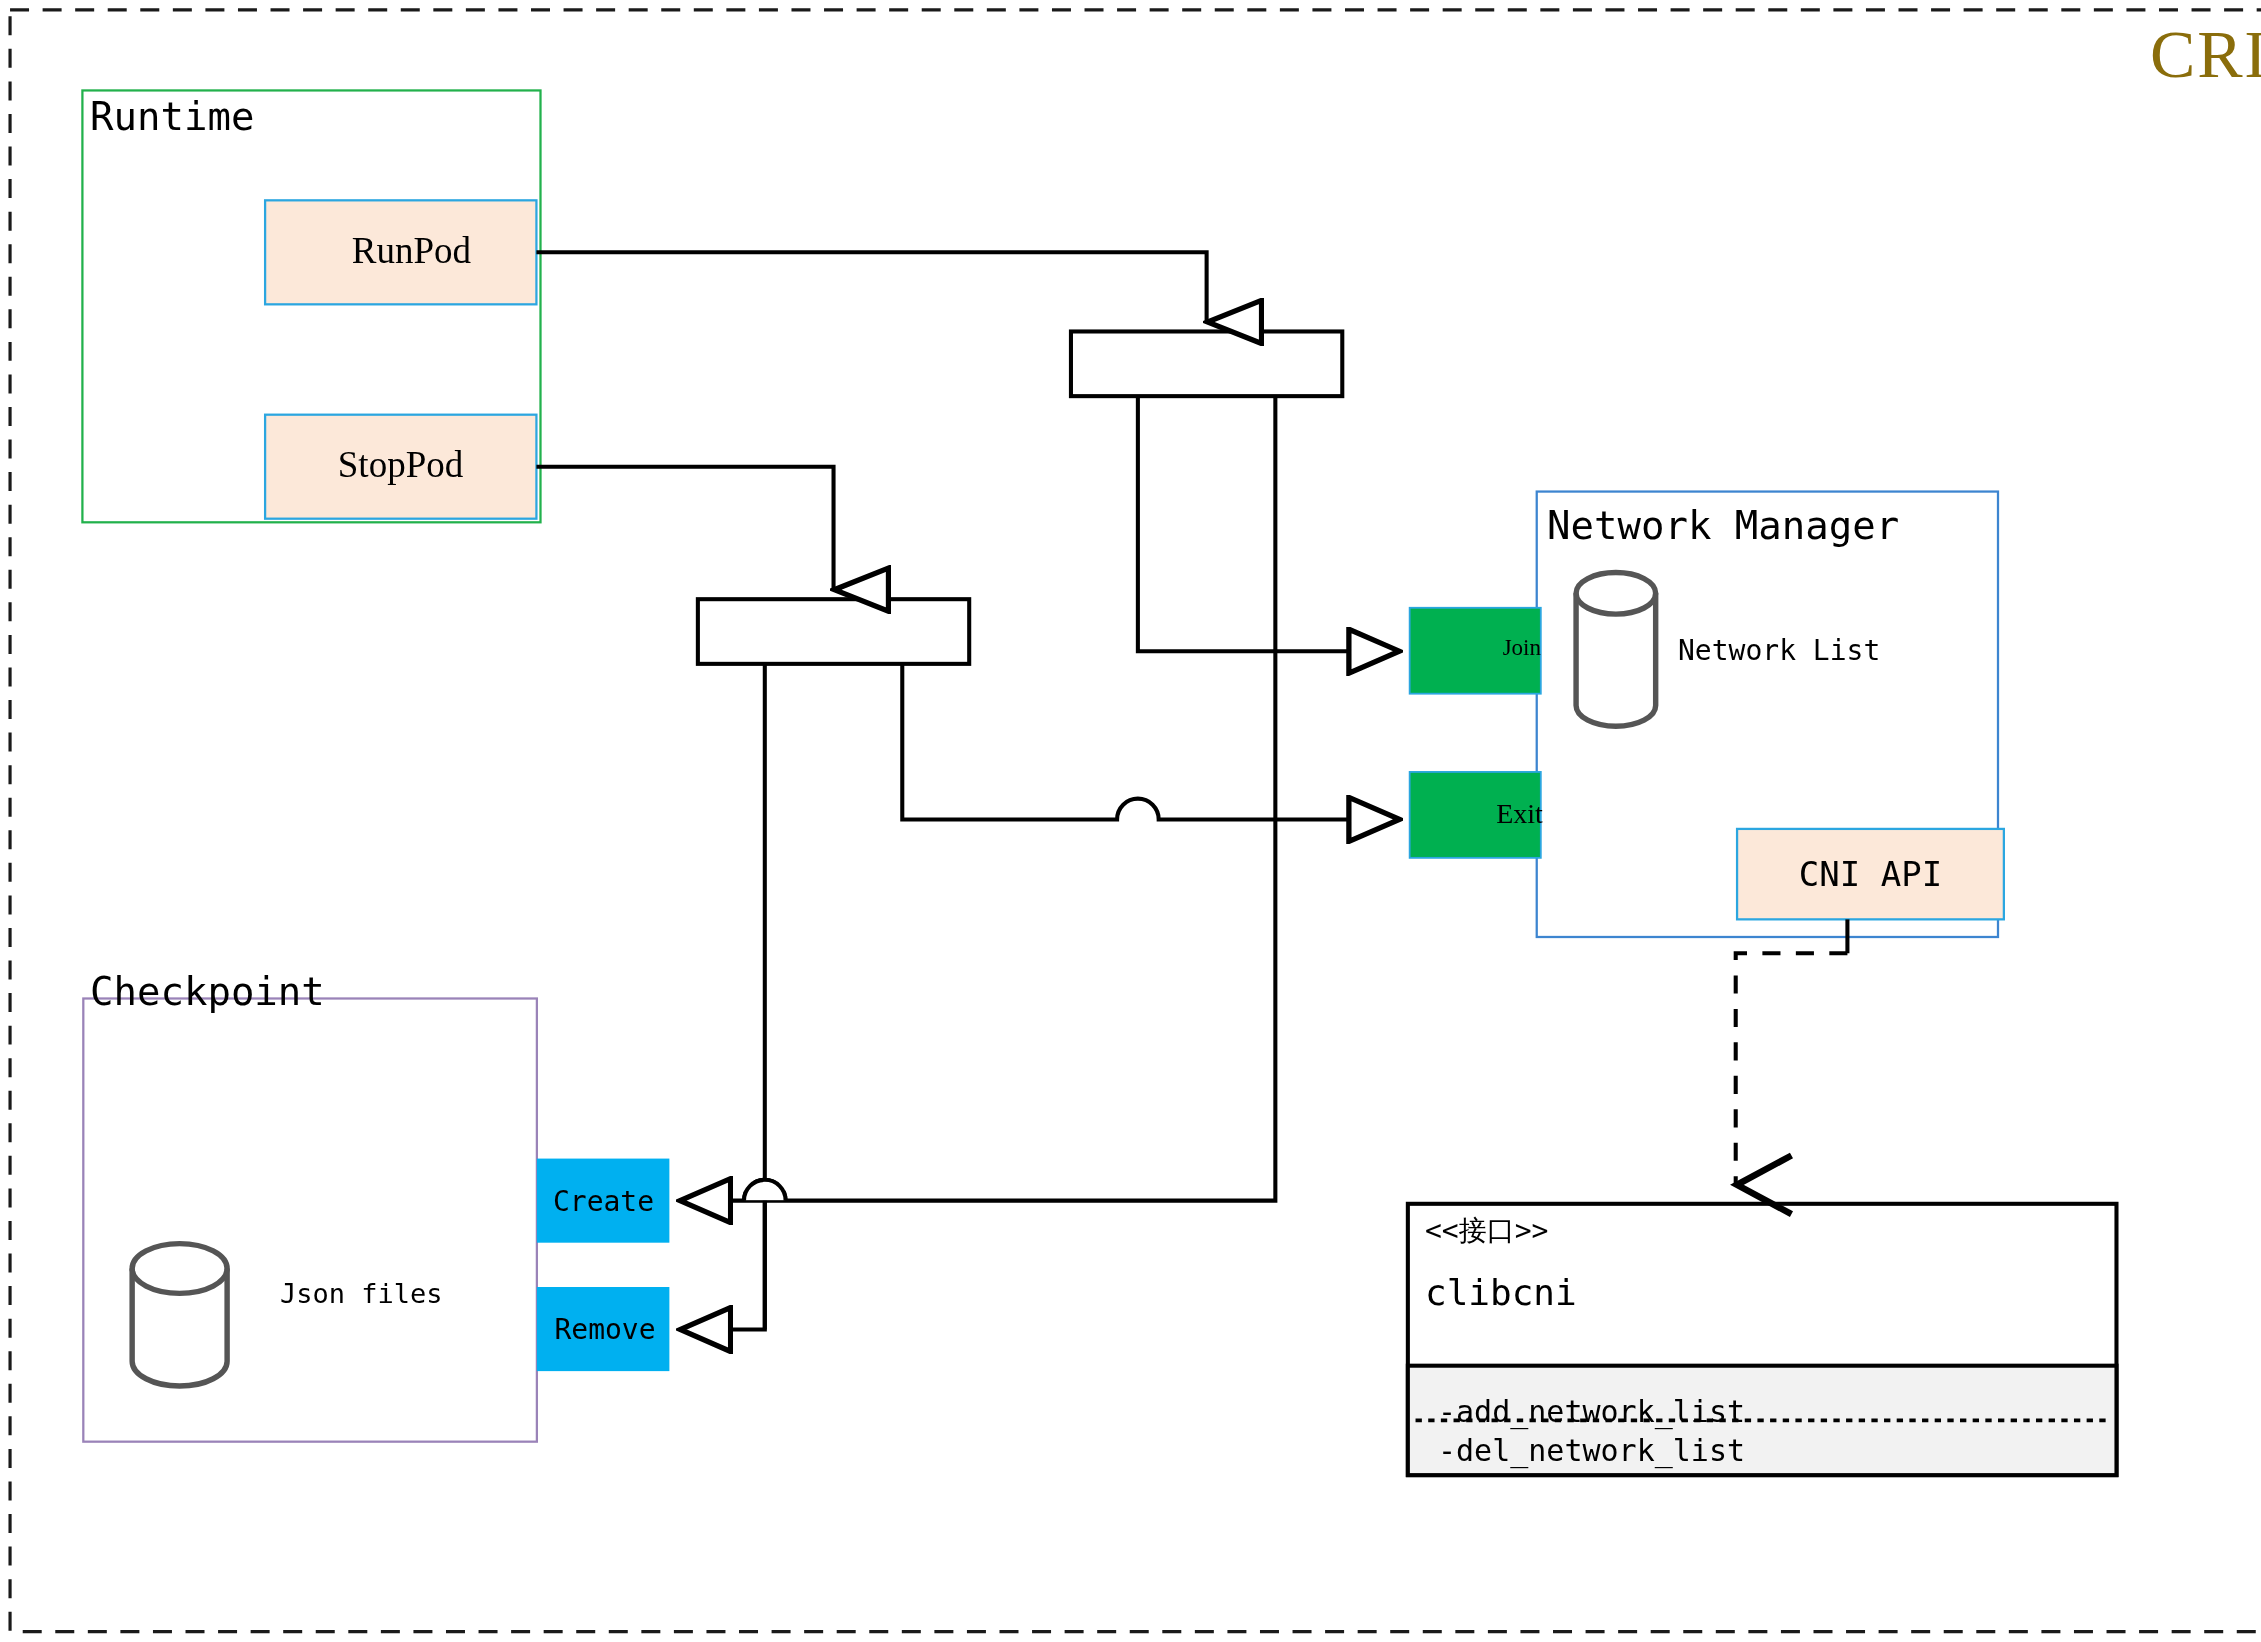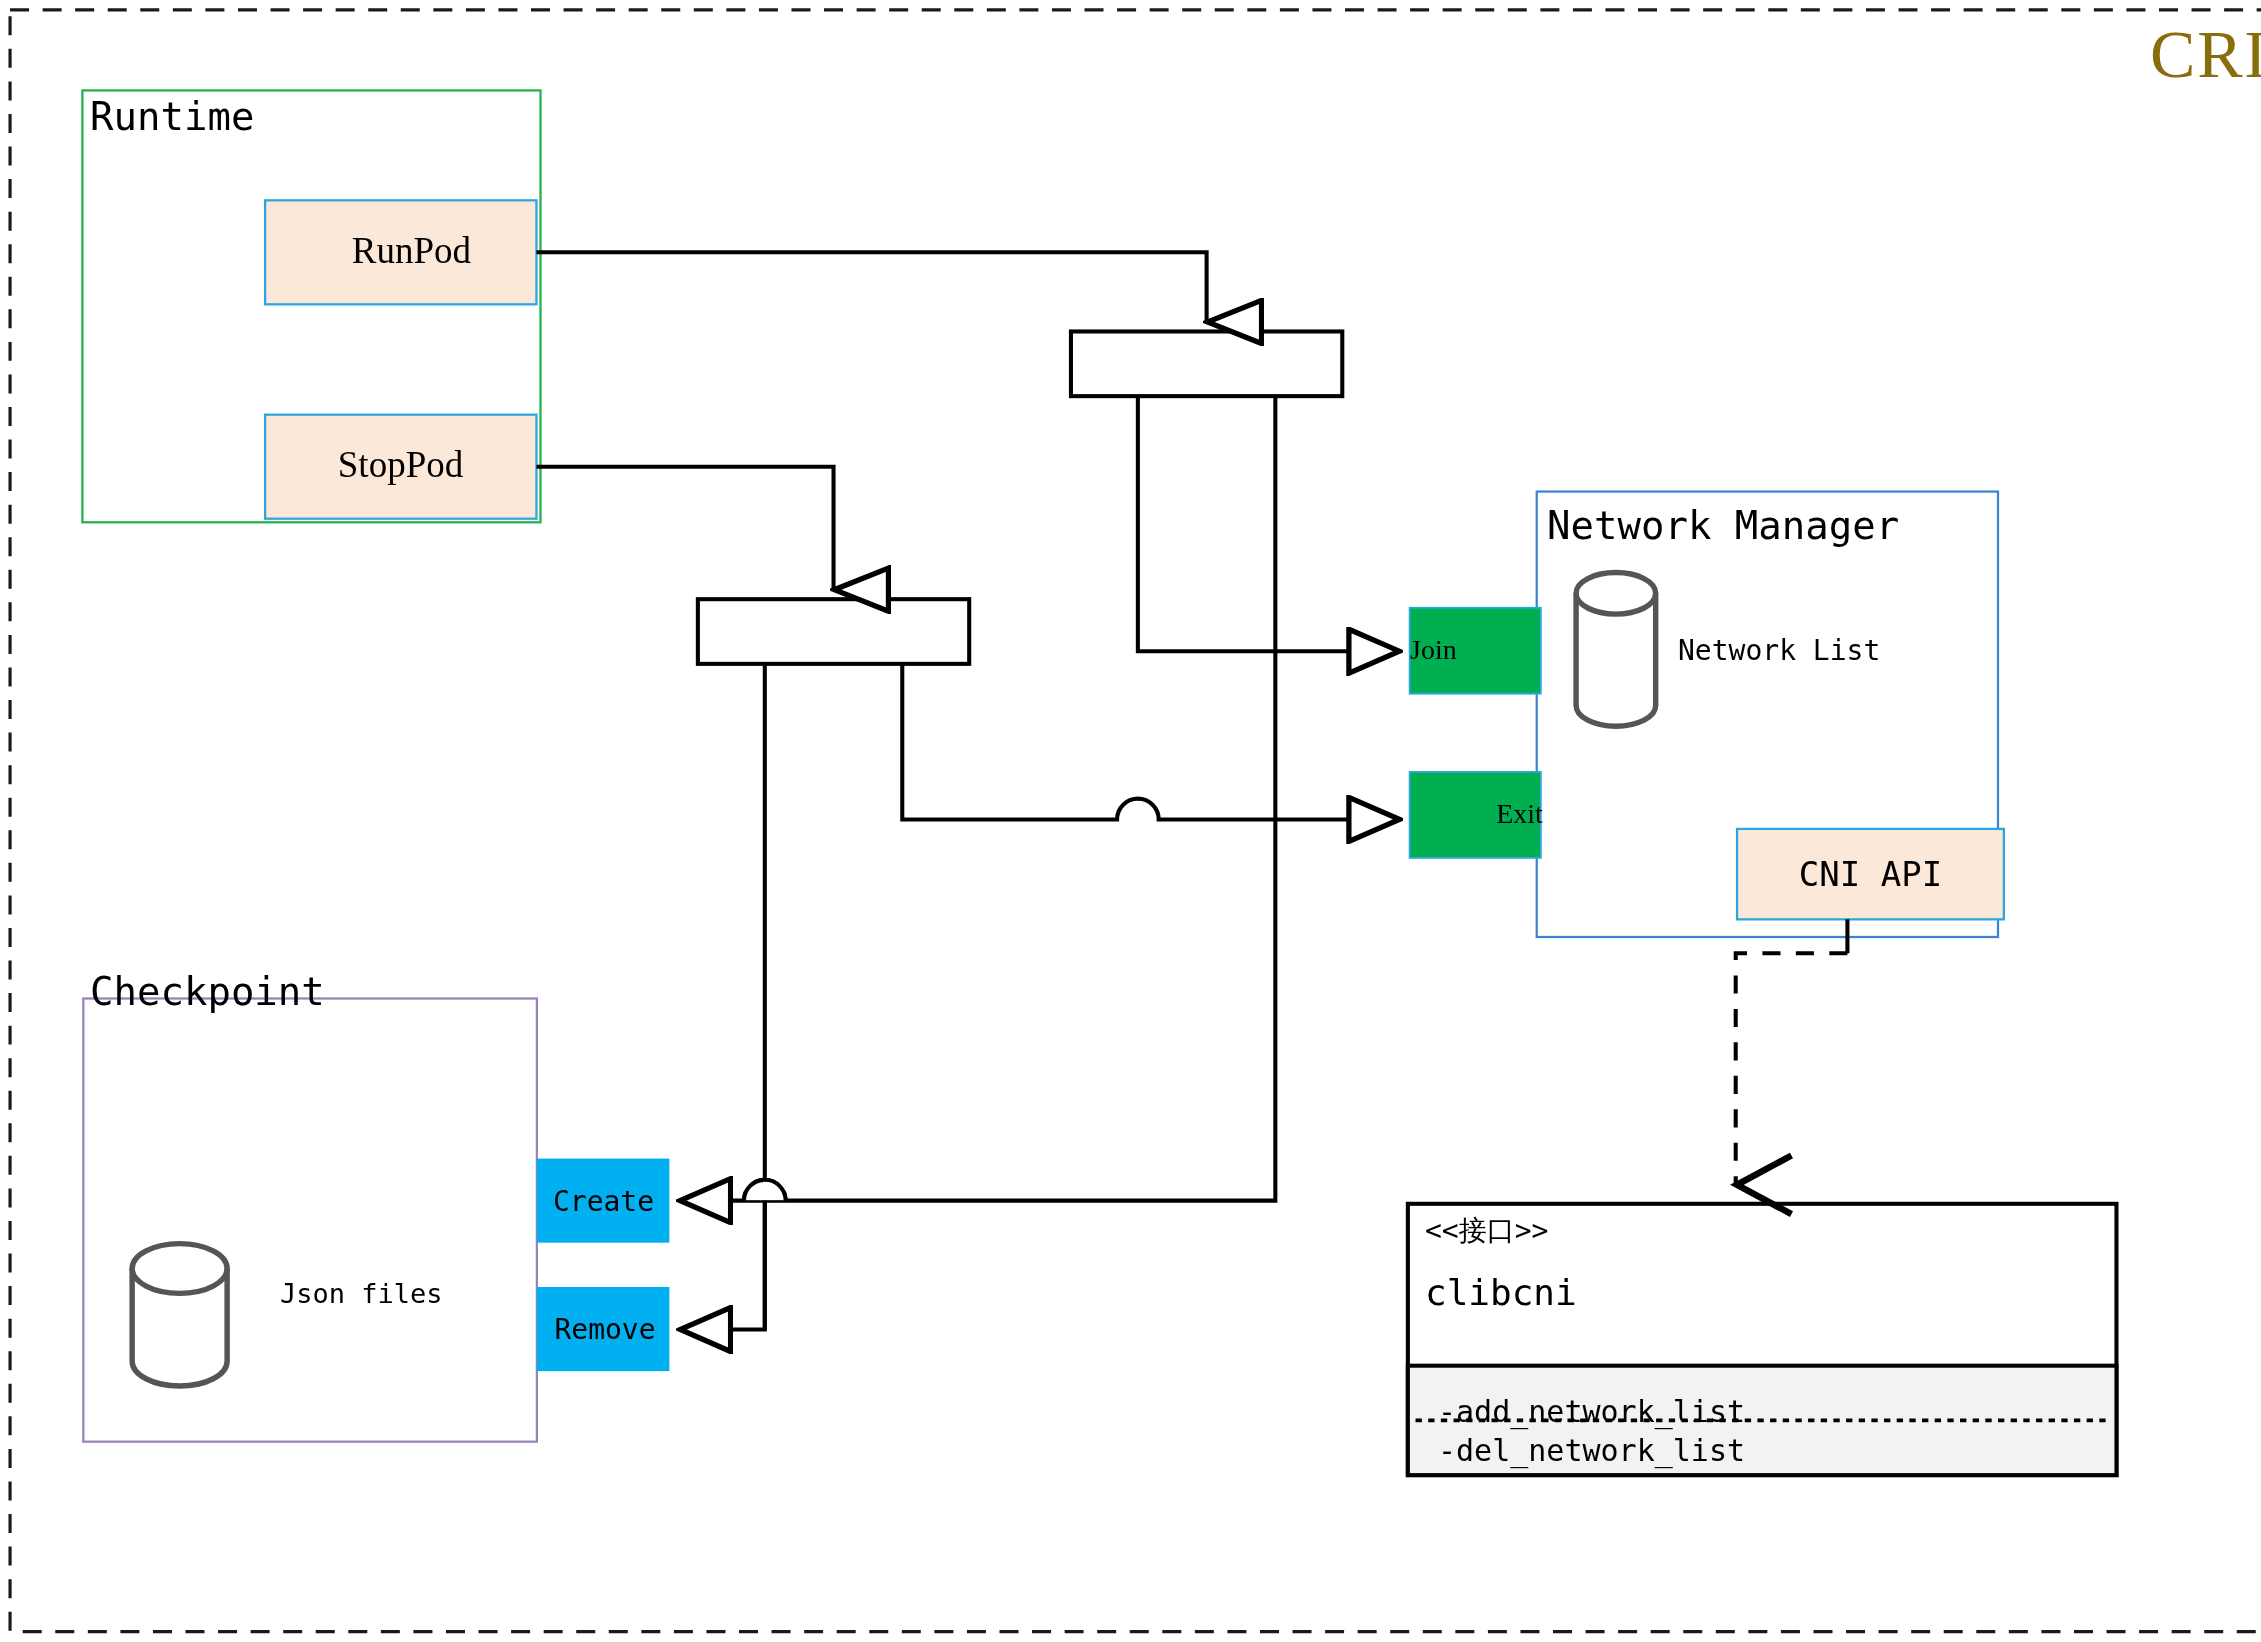--- a/index.html
+++ b/index.html
@@ -101,21 +101,21 @@
   <div class="lbl mono" style="left:280px;top:1280px;font-size:27px;">Json files</div>
 
   <div class="lbl mono" style="left:537px;top:1188px;width:133px;text-align:center;font-size:28px;">Create</div>
 
   <div class="lbl mono" style="left:537px;top:1316px;width:136px;text-align:center;font-size:28px;">Remove</div>
 
   <div class="lbl mono" style="left:1547px;top:506px;font-size:39px;">Network Manager</div>
 
   <div class="lbl mono" style="left:1678px;top:637px;font-size:28px;">Network List</div>
 
-  <div class="lbl serif" style="left:1410px;top:636px;width:131px;text-align:left;font-size:28px;">Join</div>
+  <div class="lbl serif" style="left:1410px;top:636px;width:131px;text-align:right;font-size:23px;">Join</div>
 
   <div class="lbl serif" style="left:1410px;top:800px;width:131px;text-align:center;font-size:28px;margin-left:44px;">Exit</div>
 
   <div class="lbl mono" style="left:1737px;top:857px;width:267px;text-align:center;font-size:34px;">CNI API</div>
 
   <div class="lbl mono" style="left:1425px;top:1217px;font-size:28px;">&lt;&lt;接口&gt;&gt;</div>
 
   <div class="lbl mono" style="left:1425px;top:1275px;font-size:36px;">clibcni</div>
 
   <div class="lbl mono" style="left:1438px;top:1379px;font-size:30px;margin-top:18px;">-add_network_list</div>

